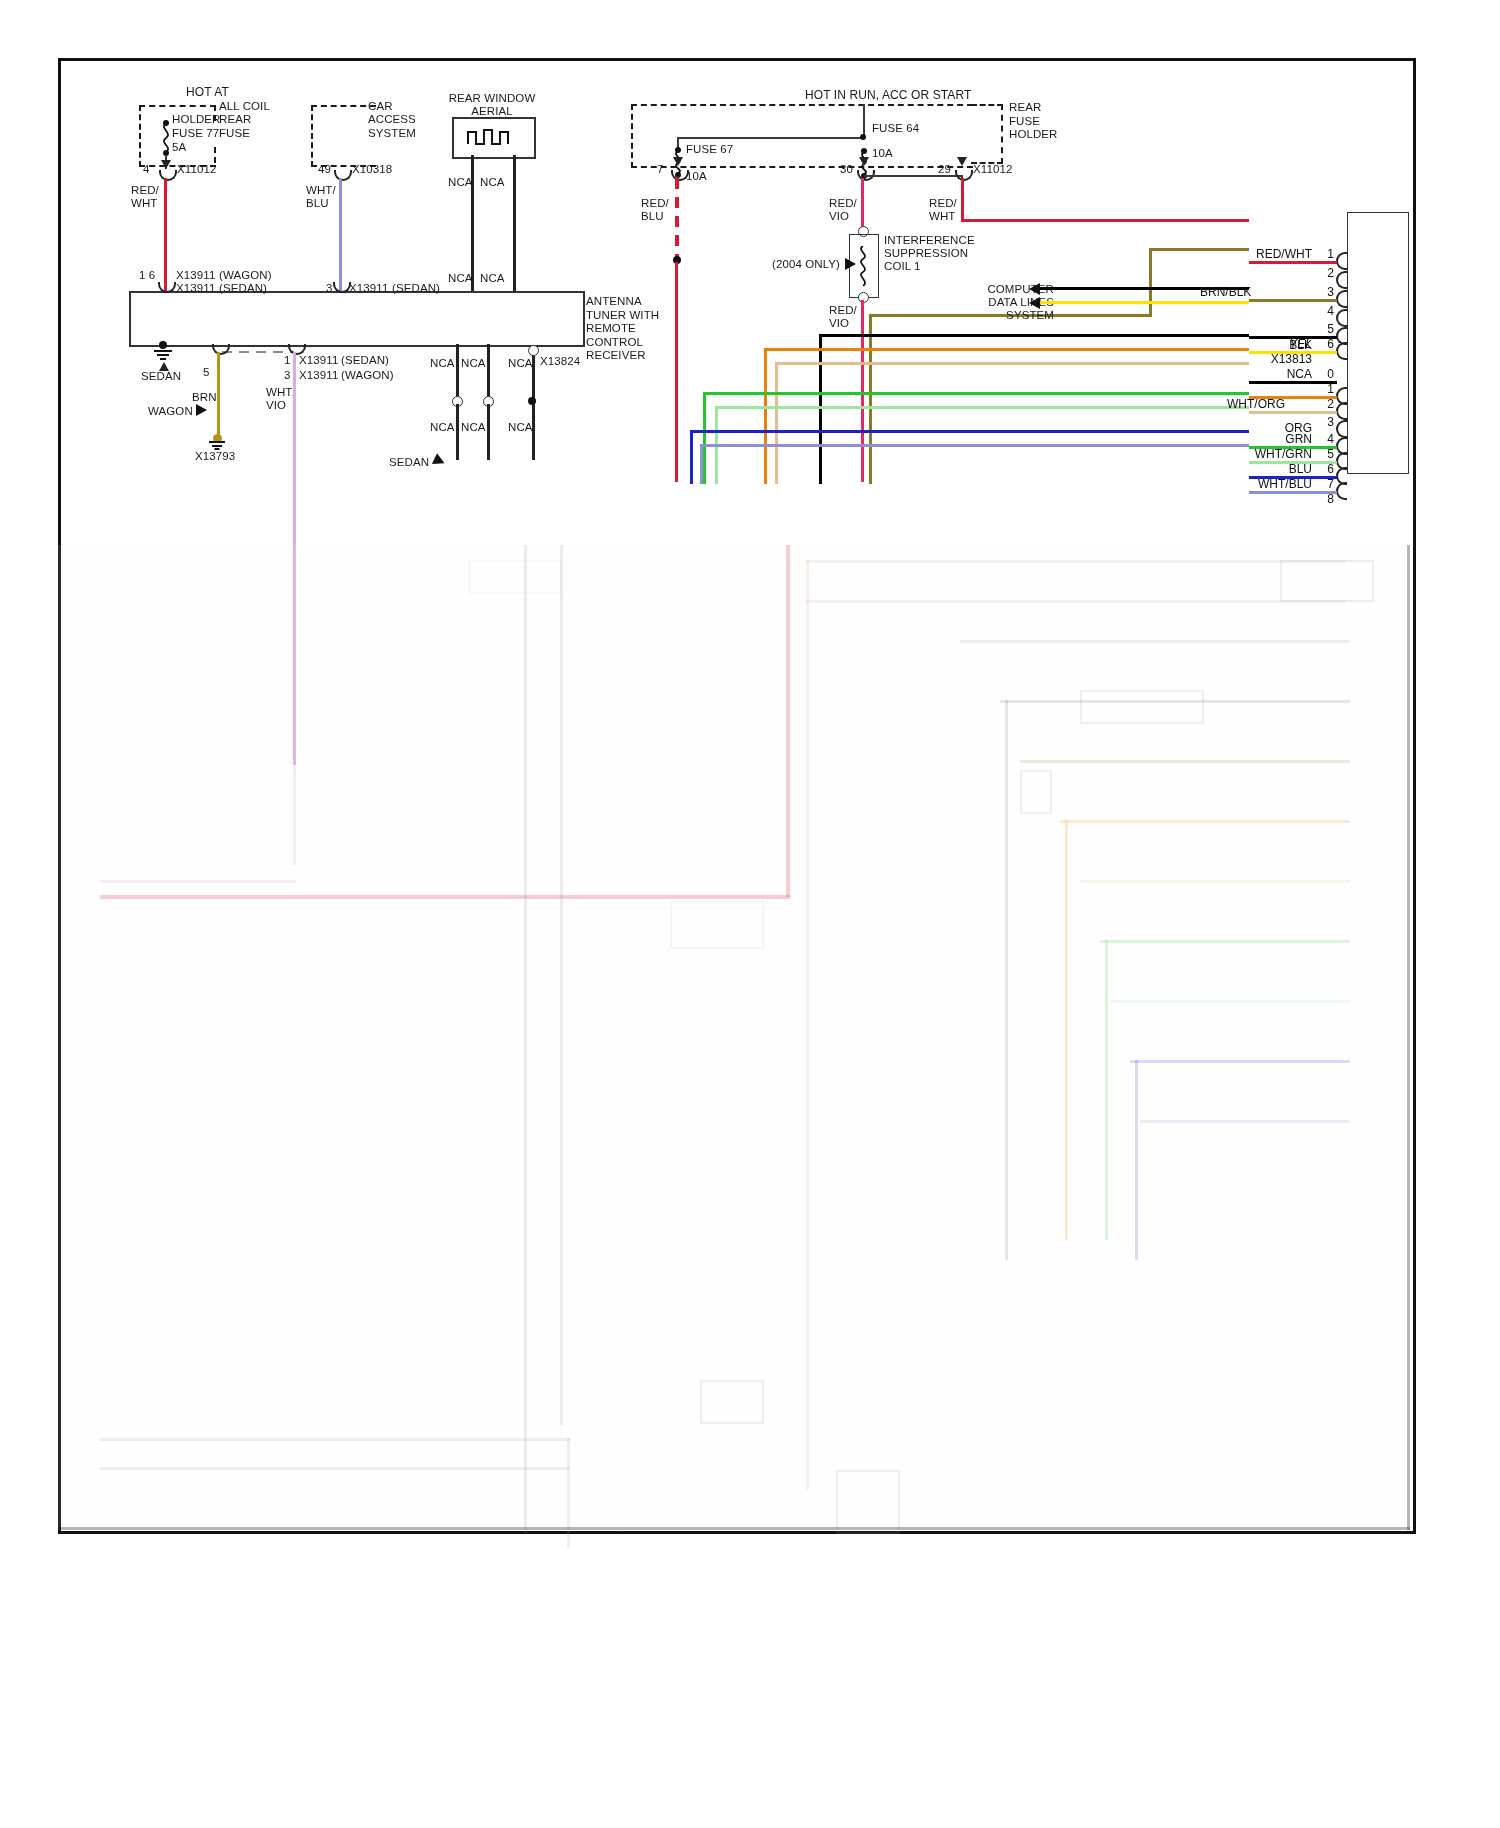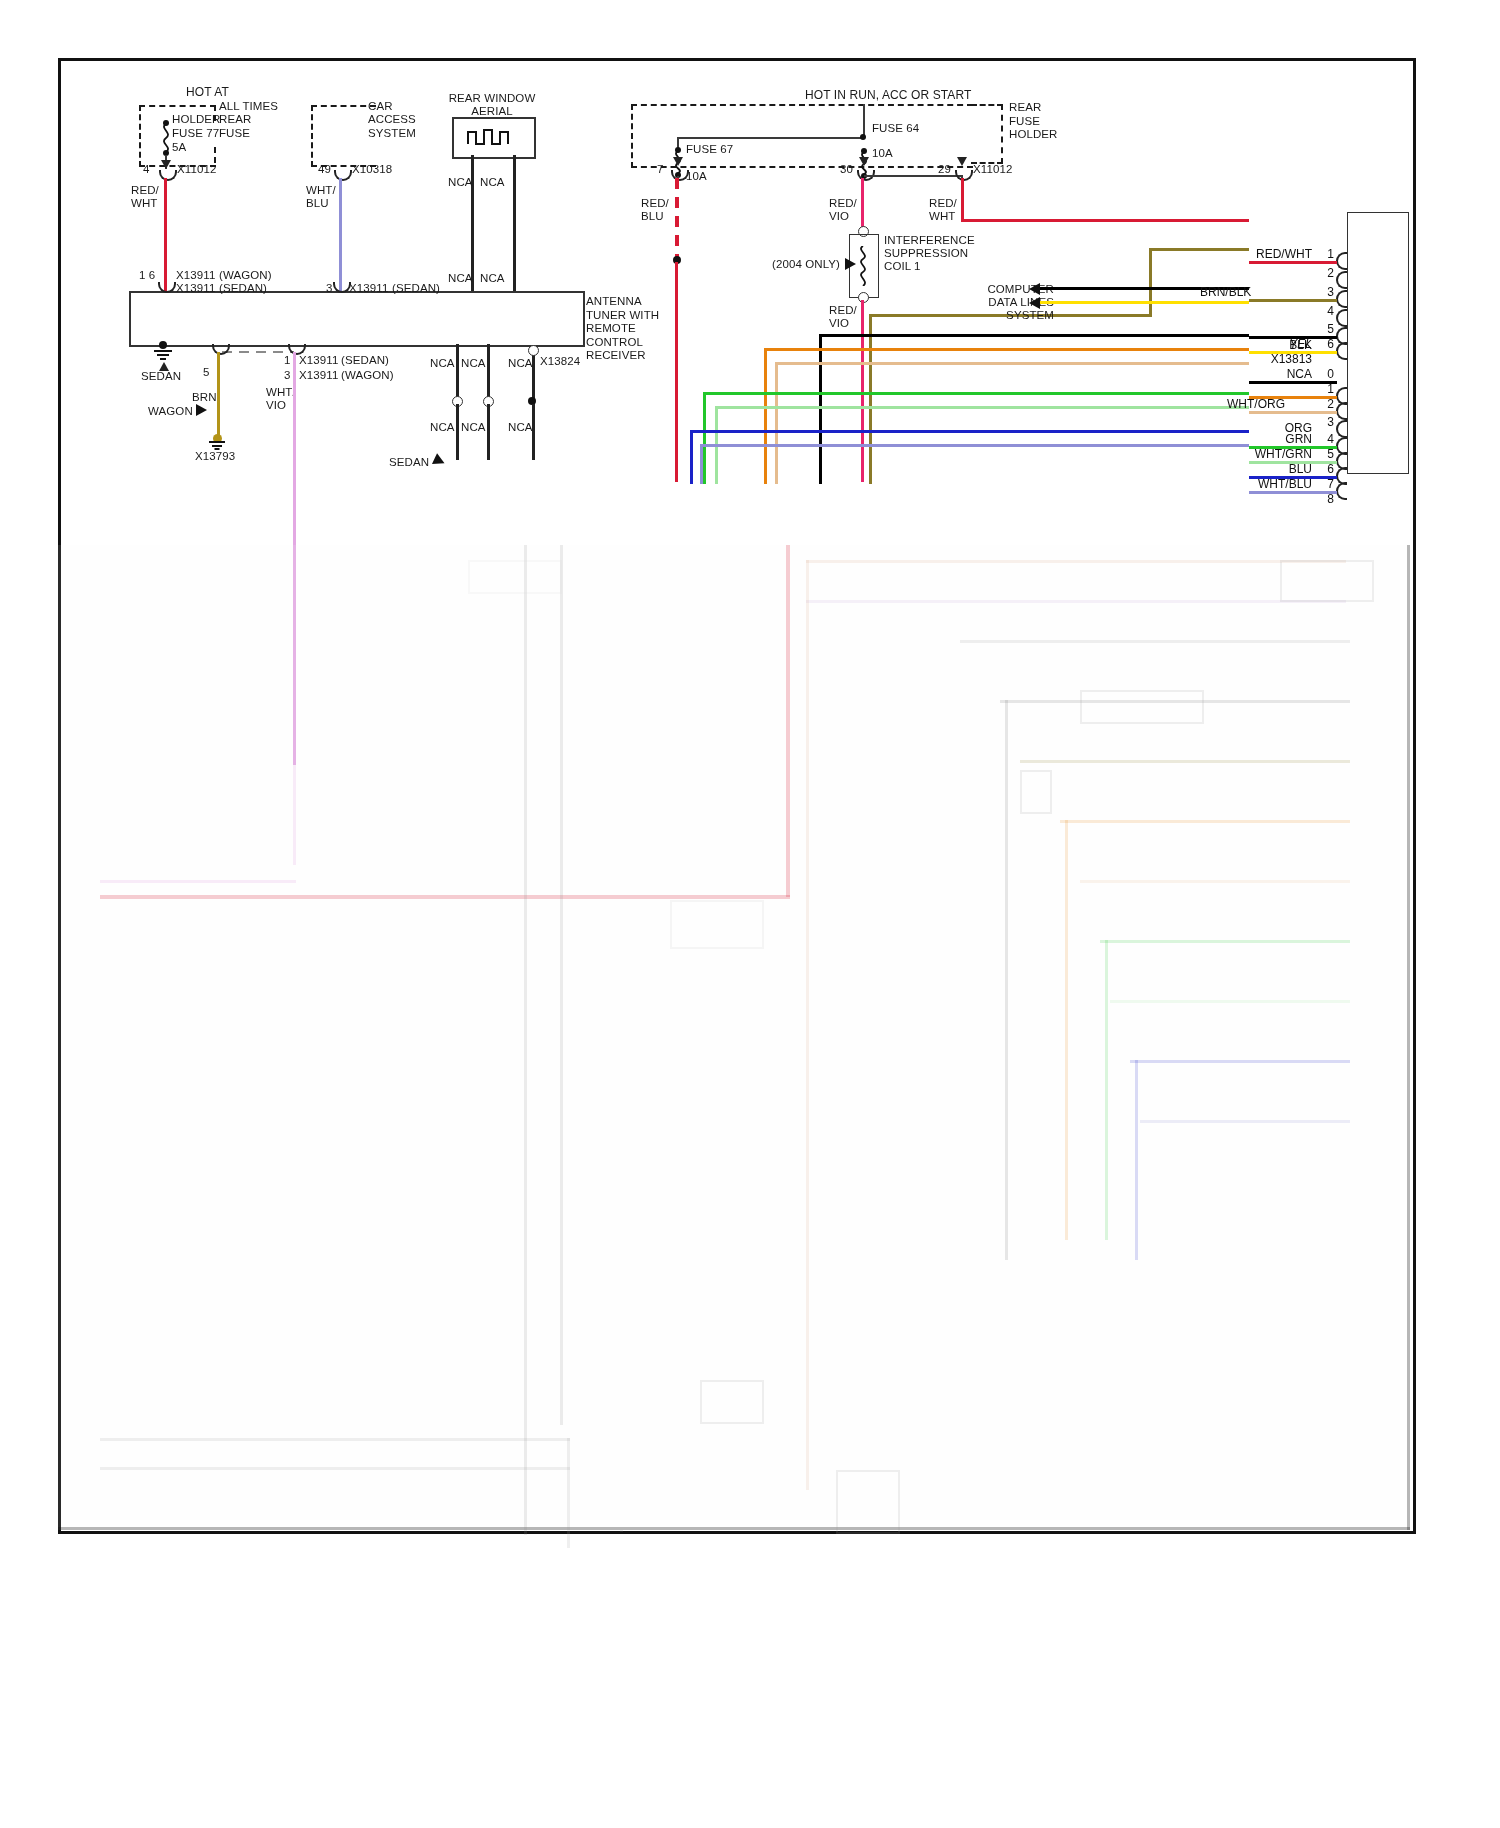--- a/index.html
+++ b/index.html
@@ -95,21 +95,21 @@
   <svg class="abs" style="left:158px;top:124px;" width="18" height="28">
     <path d="M8 0 C 1 4, 15 9, 8 14 C 1 19, 15 23, 8 28" stroke="#111" stroke-width="1.8" fill="none"></path>
   </svg>
   <div class="dot sm" style="left:163px;top:150px;"></div>
   <div class="w wv thin" style="left:165px;top:155px;height:14px;"></div>
   <div class="arr-d" style="left:161px;top:160px;"></div>
 
   <div class="lbl" style="left:172px;top:113px;">HOLDER</div>
   <div class="lbl" style="left:172px;top:127px;">FUSE 77</div>
   <div class="lbl" style="left:172px;top:141px;">5A</div>
-  <div class="lbl" style="left:219px;top:100px;">ALL TIMES</div>
+  <div class="lbl" style="left:219px;top:100px;">ALL COIL</div>
   <div class="lbl" style="left:219px;top:113px;">REAR</div>
   <div class="lbl" style="left:219px;top:127px;">FUSE</div>
 
   <div class="conn" style="left:159px;top:170px;"></div>
   <div class="lbl" style="left:143px;top:163px;">4</div>
   <div class="lbl" style="left:177px;top:163px;">X11012</div>
 
   <div class="w wv c-redwht" style="left:164px;top:178px;height:113px;"></div>
   <div class="lbl" style="left:131px;top:184px;"><span>RED/
 WHT</span></div>

